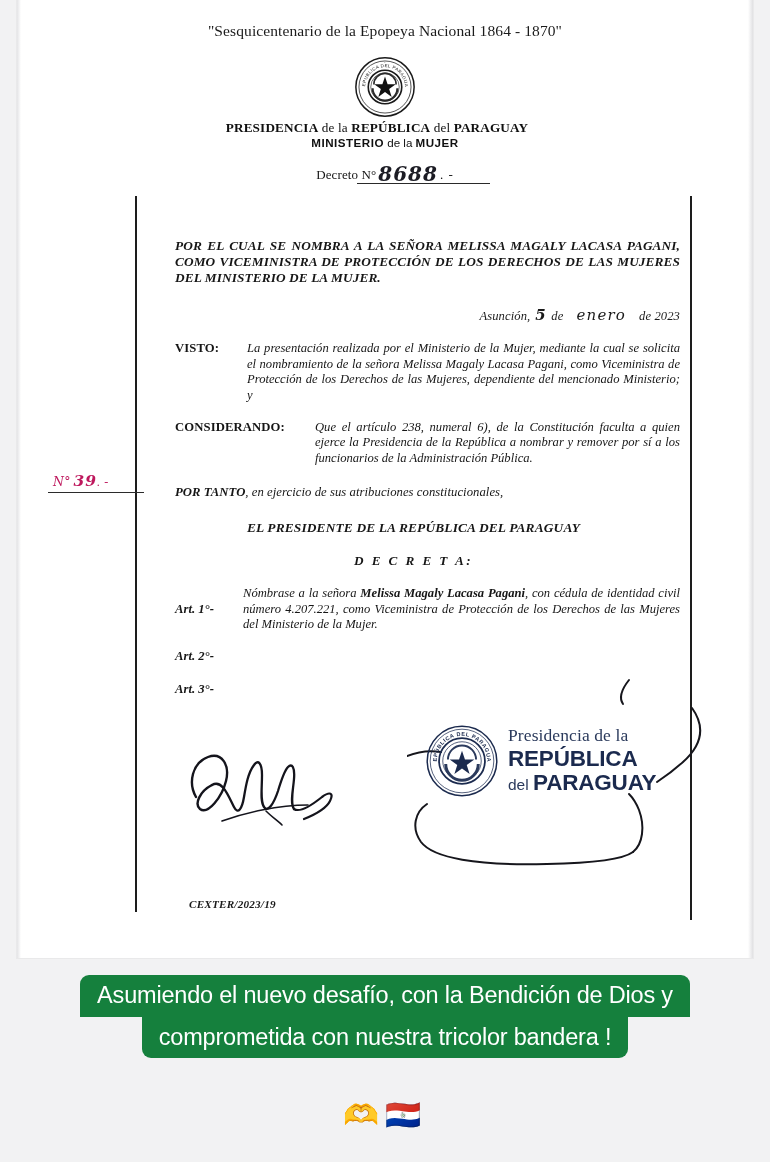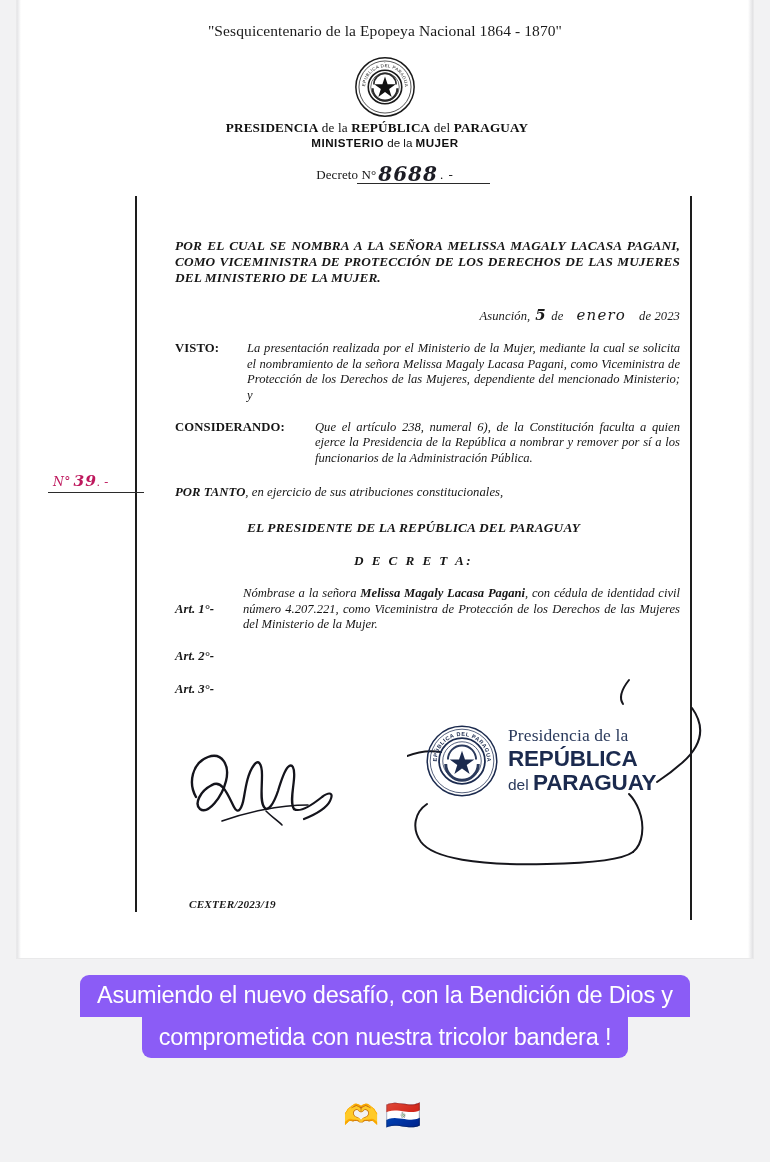--- a/index.html
+++ b/index.html
@@ -370,21 +370,21 @@
   
   #caption-area {
     position: absolute;
     left: 0;
     top: 975px;
     width: 770px;
     text-align: center;
   }
   .caption-line {
     display: inline-block;
-    background: #8b5cf6;
+    background: #15803d;
     color: #ffffff;
     font-family: "Liberation Sans", sans-serif;
     font-size: 23.5px;
     font-weight: 400;
     letter-spacing: -0.2px;
     padding: 8px 17px 9px 17px;
     border-radius: 9px;
     line-height: 1.05;
     white-space: nowrap;
   }

